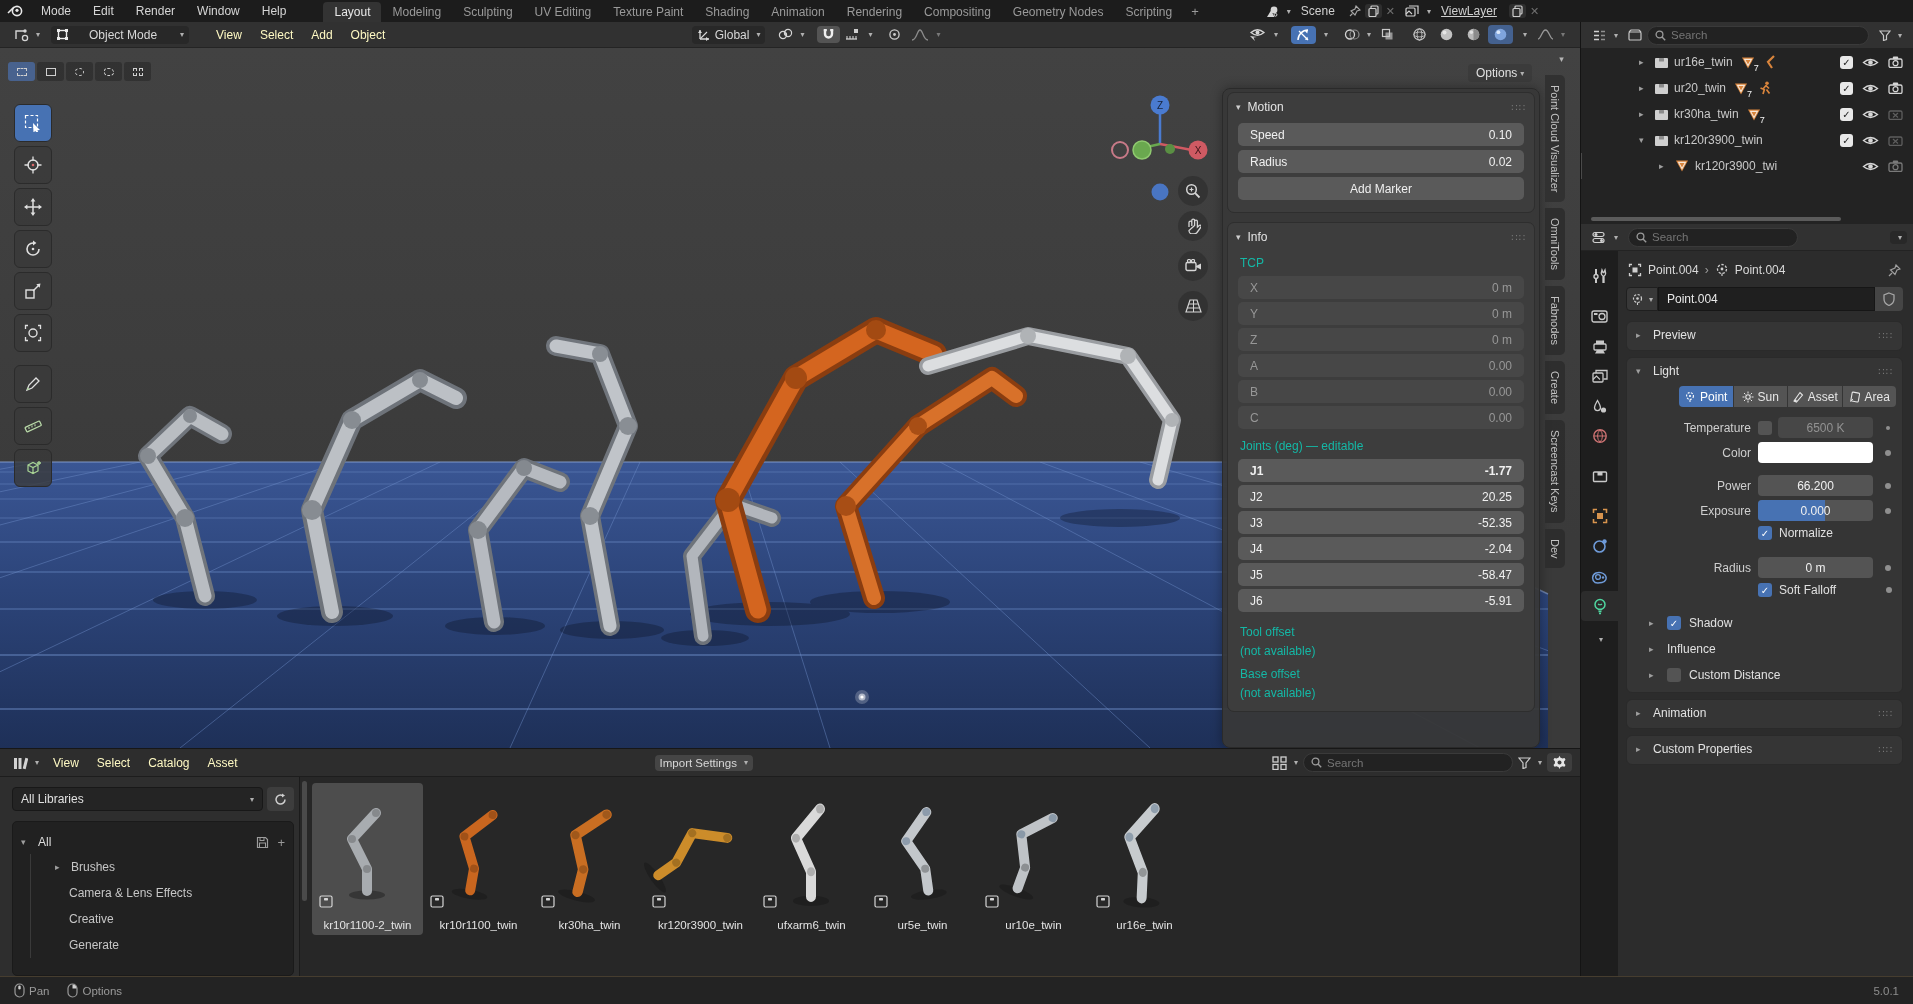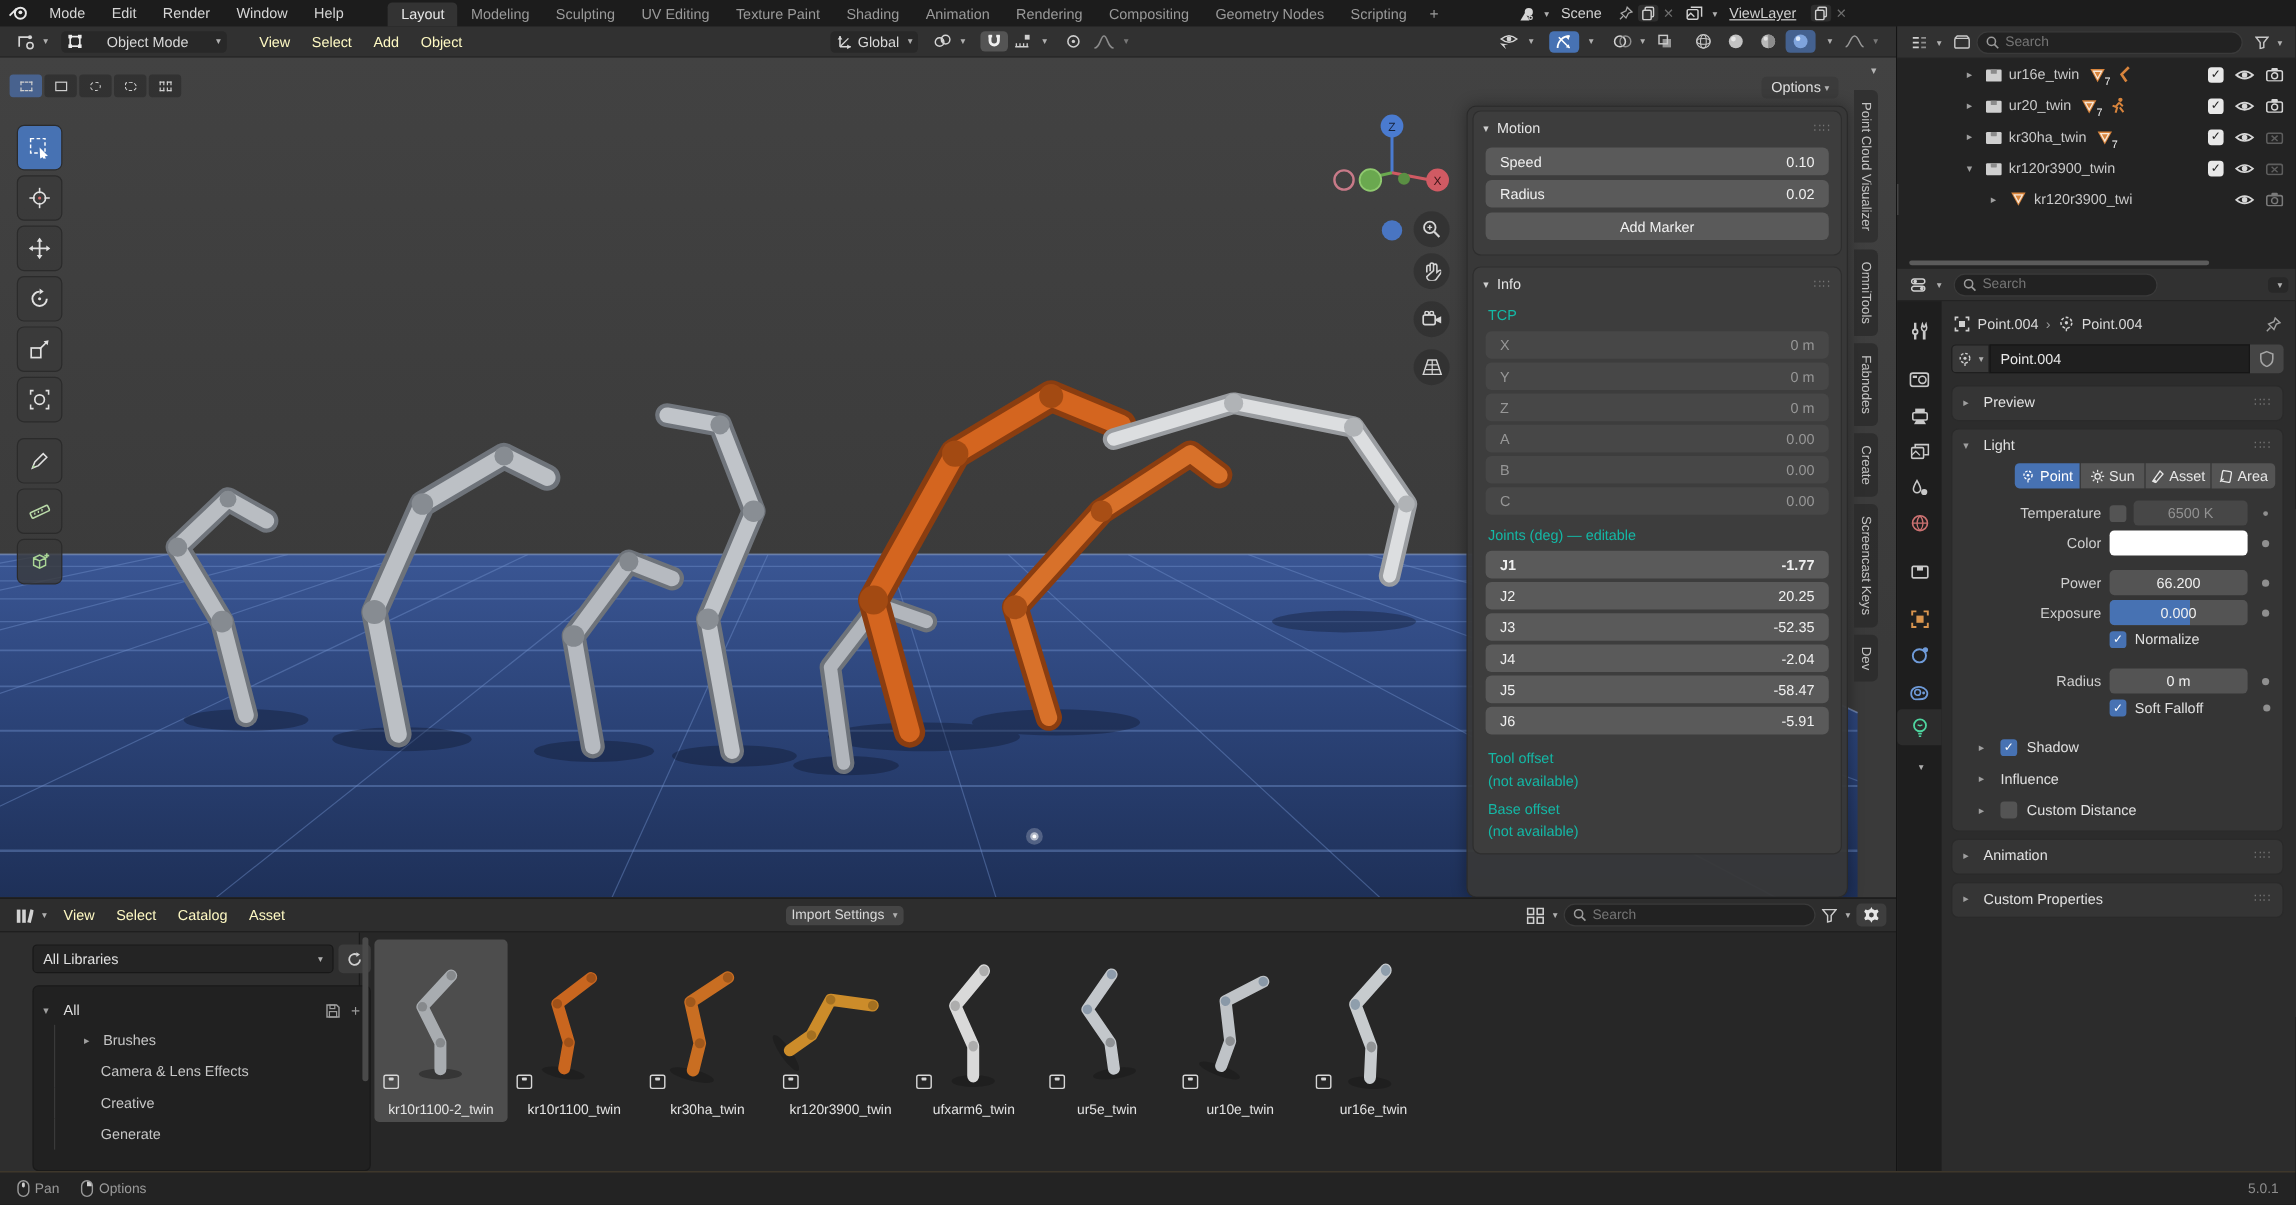--- a/index.html
+++ b/index.html
@@ -147,21 +147,21 @@
   .ltype:last-child { border-radius:0 4px 4px 0; }
   .ltype.active { background:#4772b3; color:#fff; }
   .swatch { height:21px; border-radius:4px; background:#ffffff; }
 
   
   #assets { position:absolute; left:0; top:748px; width:1580px; height:228px; background:#272727;
     border-top:1px solid #171717;}
   #assets-header { height:28px; background:#2d2d2d; border-bottom:1px solid #1d1d1d;
     display:flex; align-items:center; padding:0 8px;}
   #assets-body { position:relative; height:199px; display:flex; }
-  #asb-side { width:300px; background:#2e2e2e; border-right:1px solid #1b1b1b; padding:10px 0 0 27px;}
+  #asb-side { width:300px; background:#2e2e2e; border-right:1px solid #1b1b1b; padding:10px 0 0 12px;}
   .lib-row { display:flex; gap:4px; width:282px;}
   .lib-dd { flex:1; height:24px; background:#242424; border:1px solid #181818; border-radius:4px;
     display:flex; align-items:center; padding:0 8px; color:#e0e0e0;}
   .lib-dd .chev { margin-left:auto;}
   .lib-refresh { width:27px; height:24px; background:#3d3d3d; border-radius:4px; display:flex;
     align-items:center; justify-content:center;}
   #catalog { margin-top:10px; width:282px; height:155px; background:#212121; border:1px solid #1a1a1a;
     border-radius:5px; padding:8px 8px; }
   .cat-root { display:flex; align-items:center; gap:7px; color:#dedede; height:24px;}
   .cat-root .right { margin-left:auto; display:flex; gap:8px; color:#9a9a9a;}

